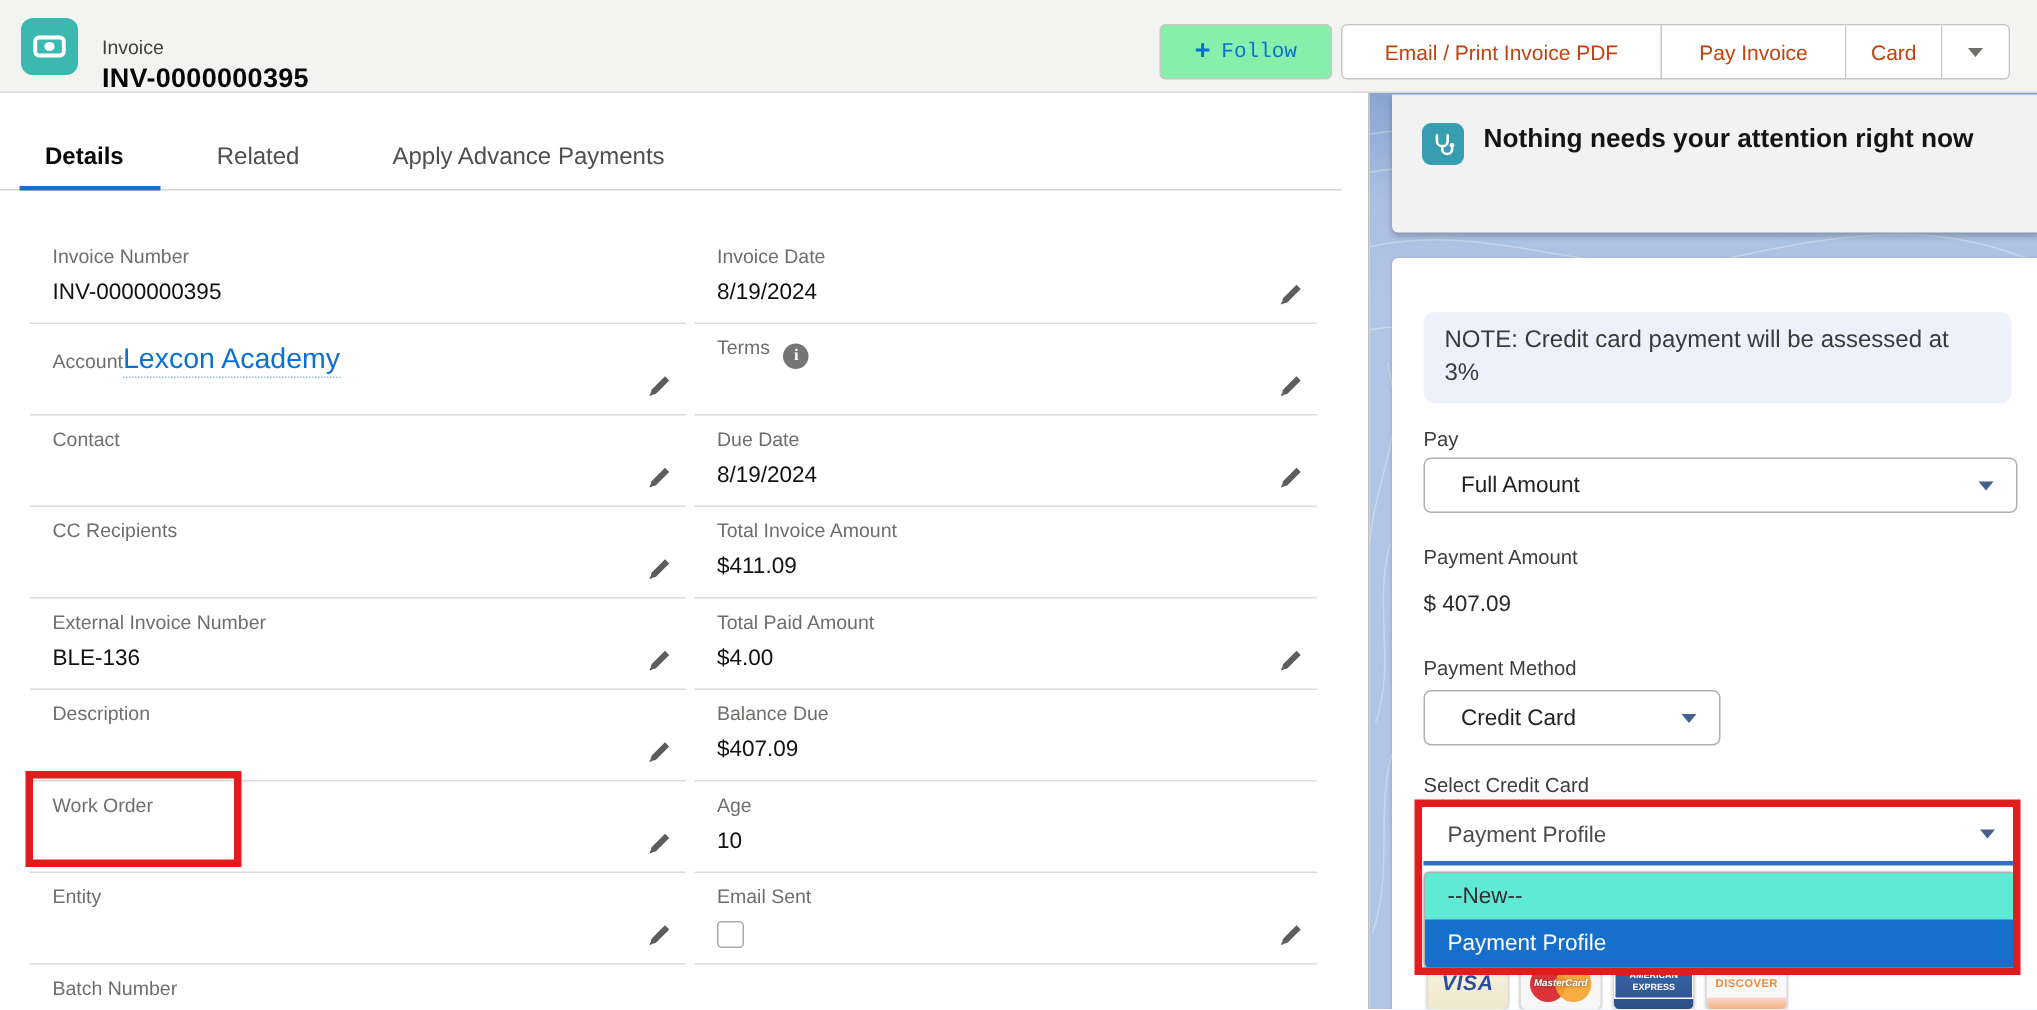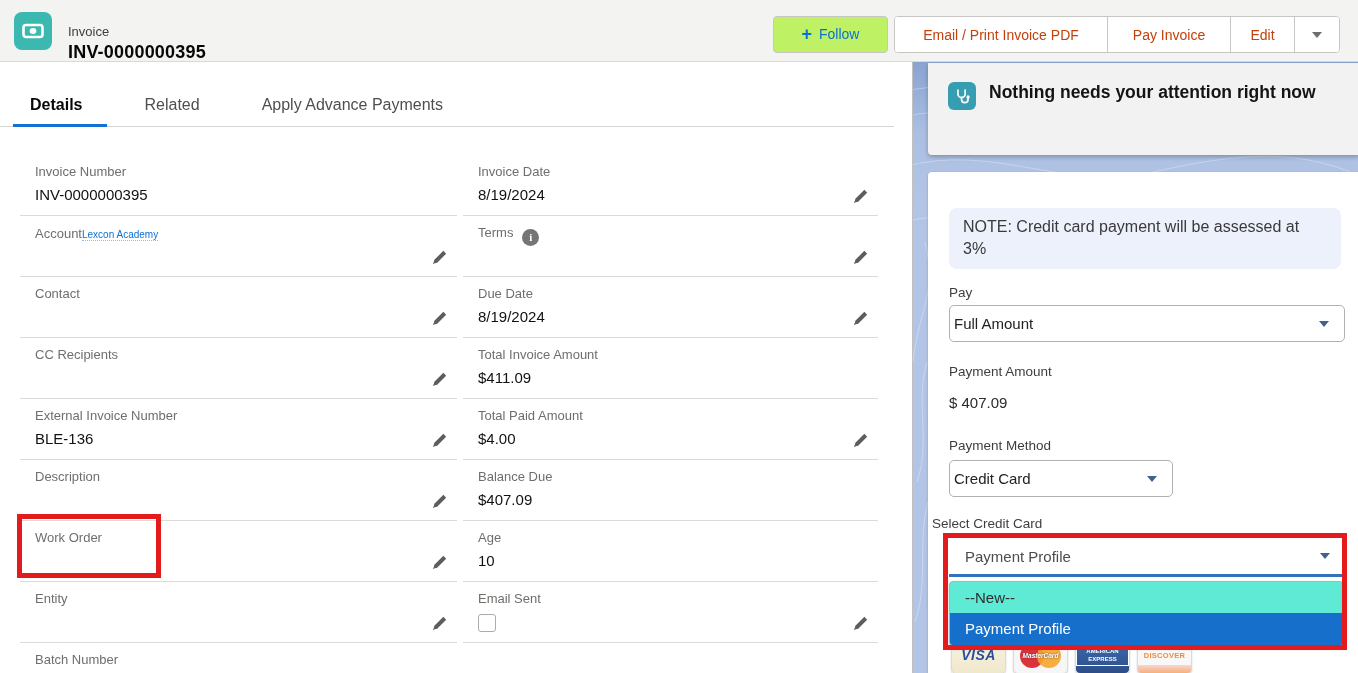--- a/index.html
+++ b/index.html
@@ -7,21 +7,21 @@
   body { font-family:"Liberation Sans", sans-serif; }
   #screen { position:relative; width:1358px; height:673px; overflow:hidden; background:#fff; }
 
   
   .page-header { position:absolute; left:0; top:0; width:1358px; height:62px; background:#f3f3f2; border-bottom:1px solid #d9d9d8; }
   .obj-icon { position:absolute; left:14px; top:12px; width:38px; height:38px; background:#3bb8af; border-radius:8px; display:flex; align-items:center; justify-content:center; }
   .header-text { position:absolute; left:68px; top:10px;margin-top:14px; }
   .entity-label { font-size:13px; color:#3e3e3c; }
   .record-title { font-size:18px; font-weight:bold; color:#080707; margin-top:3px; letter-spacing:.2px; }
 
-  .btn { background:#bef264; border:1px solid #c8c6c4; border-radius:4px; color:#0b70d1; font-size:14px; font-family:Liberation Sans, sans-serif; cursor:pointer; }
+  .btn { background:#86efac; border:1px solid #c8c6c4; border-radius:4px; color:#0b70d1; font-size:14px; font-family:Liberation Mono, monospace; cursor:pointer; }
   .btn-follow { position:absolute; left:773px; top:16px; width:115px; height:37px; }
   .plus { font-size:18px; font-weight:bold; margin-right:7px; vertical-align:-1px; }
   .btn-group { position:absolute; left:894px; top:16px; width:446px; height:37px; display:flex; background:#fff; border:1px solid #c8c6c4; border-radius:4px; overflow:hidden; }
   .btn-seg { border:none; background:#fff; color:#c2410c; font-size:14px; font-family:inherit; cursor:pointer; border-right:1px solid #c8c6c4; }
   .seg-1 { width:213px; } .seg-2 { width:123px; } .seg-3 { width:64px; }
   .seg-caret { width:44px; border-right:none; display:flex; align-items:center; justify-content:center; }
   .caret-gray { width:0; height:0; border-left:5px solid transparent; border-right:5px solid transparent; border-top:6px solid #706e6b; }
 
   
   .main { position:absolute; left:0; top:62px; width:764px; height:611px; background:#fff; }
@@ -30,21 +30,21 @@
   .tab.active { font-weight:bold; color:#080707; }
   .tab.active::after { content:""; position:absolute; left:-17px; bottom:0; width:94px; height:3px; background:#1470d2; }
 
   .col { position:absolute; top:93px; }
   .col-left  { left:20px;  width:437px; }
   .col-right { left:463px; width:415px; }
   .field-row { position:relative; height:61px; border-bottom:1px solid #dddbda; padding:7px 0 0 15px; }
   .col-left .field-row:last-child { border-bottom:none; }
   .field-label { font-size:13px; color:#706e6b; }
   .field-value { display:block; font-size:15px; color:#111; margin-top:6px; }
-  .field-link { font-size:10px; color:#0b70d1; text-decoration:none; border-bottom:1px dotted #8fbce8; margin-top:6px; display:inline-block; cursor:pointer; }
+  .field-link { font-size:19px; color:#0b70d1; text-decoration:none; border-bottom:1px dotted #8fbce8; margin-top:6px; display:inline-block; cursor:pointer; }
   .pencil { position:absolute; right:10px; bottom:11px; width:15px; height:15px; cursor:pointer; }
   .pencil svg { display:block; }
   .info-badge { display:inline-block; width:17px; height:17px; border-radius:50%; background:#757575; color:#fff; font-size:11px; font-weight:bold; font-family:"Liberation Serif",serif; text-align:center; line-height:17px; margin-left:9px; vertical-align:-4px; }
   .checkbox { width:18px; height:18px; border:1px solid #adaba9; border-radius:3px; background:#fff; margin-top:7px; cursor:pointer; }
 
   .hl-box { position:absolute; border:5px solid #e31b1c; z-index:40; pointer-events:none; }
   .hl-entity { left:17px; top:452px; width:144px; height:64px; }
 
   
   .right-panel { position:absolute; left:912px; top:62px; width:446px; height:611px; border-left:1px solid #c2c0be; background:linear-gradient(180deg,#88a4d1 0px,#aabfe2 70px,#b3c5e6 140px,#b3c5e6 100%); overflow:hidden; }
@@ -53,26 +53,26 @@
   .assistant-card { position:absolute; left:15px; top:1px; width:431px; height:92px; background:#f3f2f2; border-radius:0 0 0 4px; box-shadow:0 2px 4px rgba(0,0,0,.25); padding:13px 18px 0 20px; }
   .assistant-text { font-size:17.5px; font-weight:bold; color:#141414; line-height:32px; }
   .assistant-icon { display:inline-flex; width:28px; height:28px; background:#379db0; border-radius:6px; align-items:center; justify-content:center; margin-right:13px; vertical-align:-7px; }
 
   .payment-card { position:absolute; left:15px; top:110px; width:431px; height:501px; background:#fff; border-radius:4px 0 0 0; box-shadow:0 1px 3px rgba(0,0,0,.2); }
   .note-box { position:absolute; left:21px; top:36px; width:392px; background:#ecf1fc; border-radius:8px; padding:8px 16px 9px 14px; font-size:16px; color:#3a3a3a; line-height:22px; }
   .p-label { position:absolute; font-size:13.5px; color:#3e3e3c; }
   .lbl-pay { left:21px; top:113px; }
   .lbl-amount { left:21px; top:192px; }
   .lbl-method { left:21px; top:266px; }
-  .lbl-card { left:4px; top:344px; }
+  .lbl-card { left:21px; top:344px; }
   .amount-value { position:absolute; left:21px; top:222px; font-size:15px; color:#2b2b2b; }
 
-  .select-box { position:absolute; height:37px; background:#fff; border:1px solid #b2b0ae; border-radius:5px; display:flex; align-items:center; padding-left:4px; font-size:15px; color:#222; cursor:pointer; }
+  .select-box { position:absolute; height:37px; background:#fff; border:1px solid #b2b0ae; border-radius:5px; display:flex; align-items:center; padding-left:24px; font-size:15px; color:#222; cursor:pointer; }
   .sel-pay { left:21px; top:133px; width:396px; }
-  .sel-method { left:21px; top:288px; width:224px; }
+  .sel-method { left:21px; top:288px; width:198px; }
   .caret-blue { position:absolute; right:15px; top:15px; width:0; height:0; border-left:5.5px solid transparent; border-right:5.5px solid transparent; border-top:6.5px solid #44618e; }
 
   .combo { position:absolute; left:21px; top:367px; width:396px; height:38px; background:#fff; border-bottom:3px solid #3173bd; display:flex; align-items:center; padding-left:16px; font-size:15px; color:#4c4c4c; cursor:pointer; z-index:20; }
   .combo .caret-blue { top:14px; }
   .dropdown { position:absolute; left:21px; top:409px; width:395px; background:#5eead4; border:1px solid #b5b3b1; border-radius:4px; box-shadow:0 2px 4px rgba(0,0,0,.2); z-index:25; overflow:hidden; }
   .dd-item { height:31px; line-height:31px; padding-left:15px; font-size:15px; color:#2e2e2e; cursor:pointer; }
   .dd-item.selected { background:#1670cb; color:#fff; height:32px; line-height:32px; }
   .hl-dropdown { left:15px; top:361px; width:404px; height:117px; z-index:40; }
 
   .chips { position:absolute; left:23px; top:464px; display:flex; gap:7px; z-index:5; }
@@ -102,21 +102,21 @@
       </svg>
     </div>
     <div class="header-text">
       <div class="entity-label">Invoice</div>
       <div class="record-title">INV-0000000395</div>
     </div>
     <button class="btn btn-follow"><span class="plus">+</span><span>Follow</span></button>
     <div class="btn-group">
       <button class="btn-seg seg-1">Email / Print Invoice PDF</button>
       <button class="btn-seg seg-2">Pay Invoice</button>
-      <button class="btn-seg seg-3">Edit</button>
+      <button class="btn-seg seg-3">Card</button>
       <button class="btn-seg seg-caret">
           <span class="caret-gray"></span>
         </button>
     </div>
   </div>
 
   <div class="main">
     <div class="tabs">
         <div class="tab active">Details</div>
         <div class="tab">Related</div>

